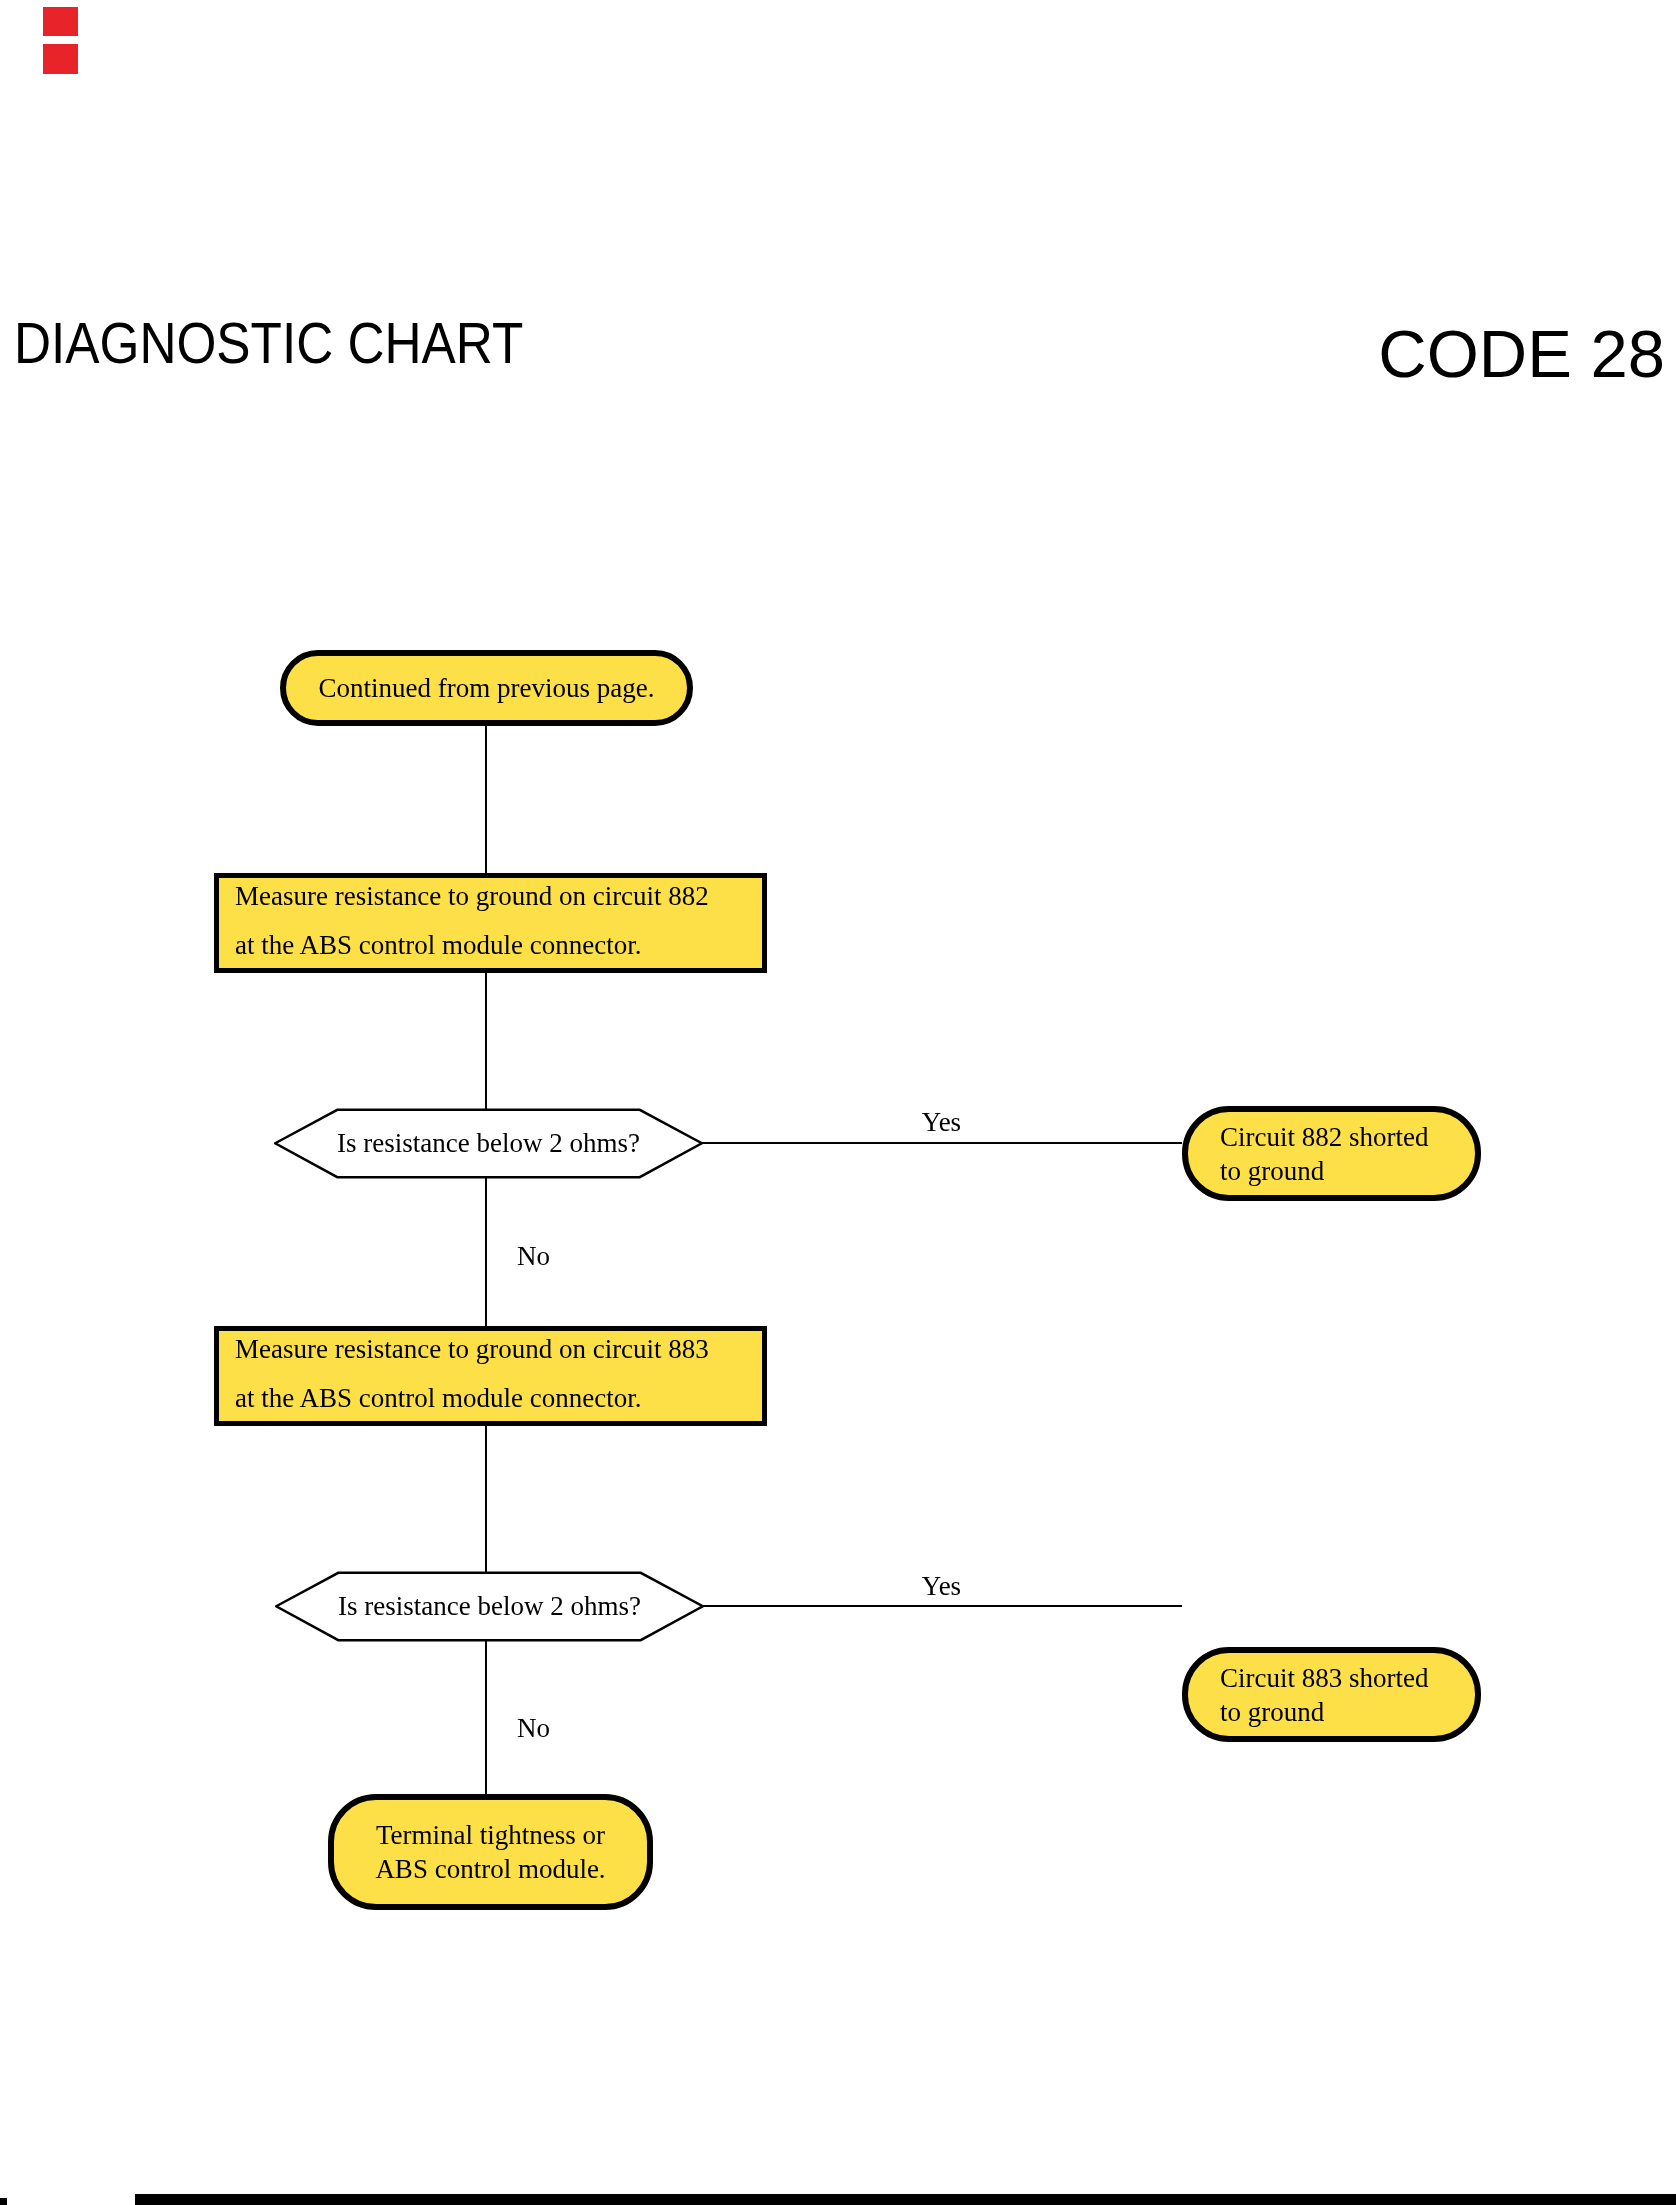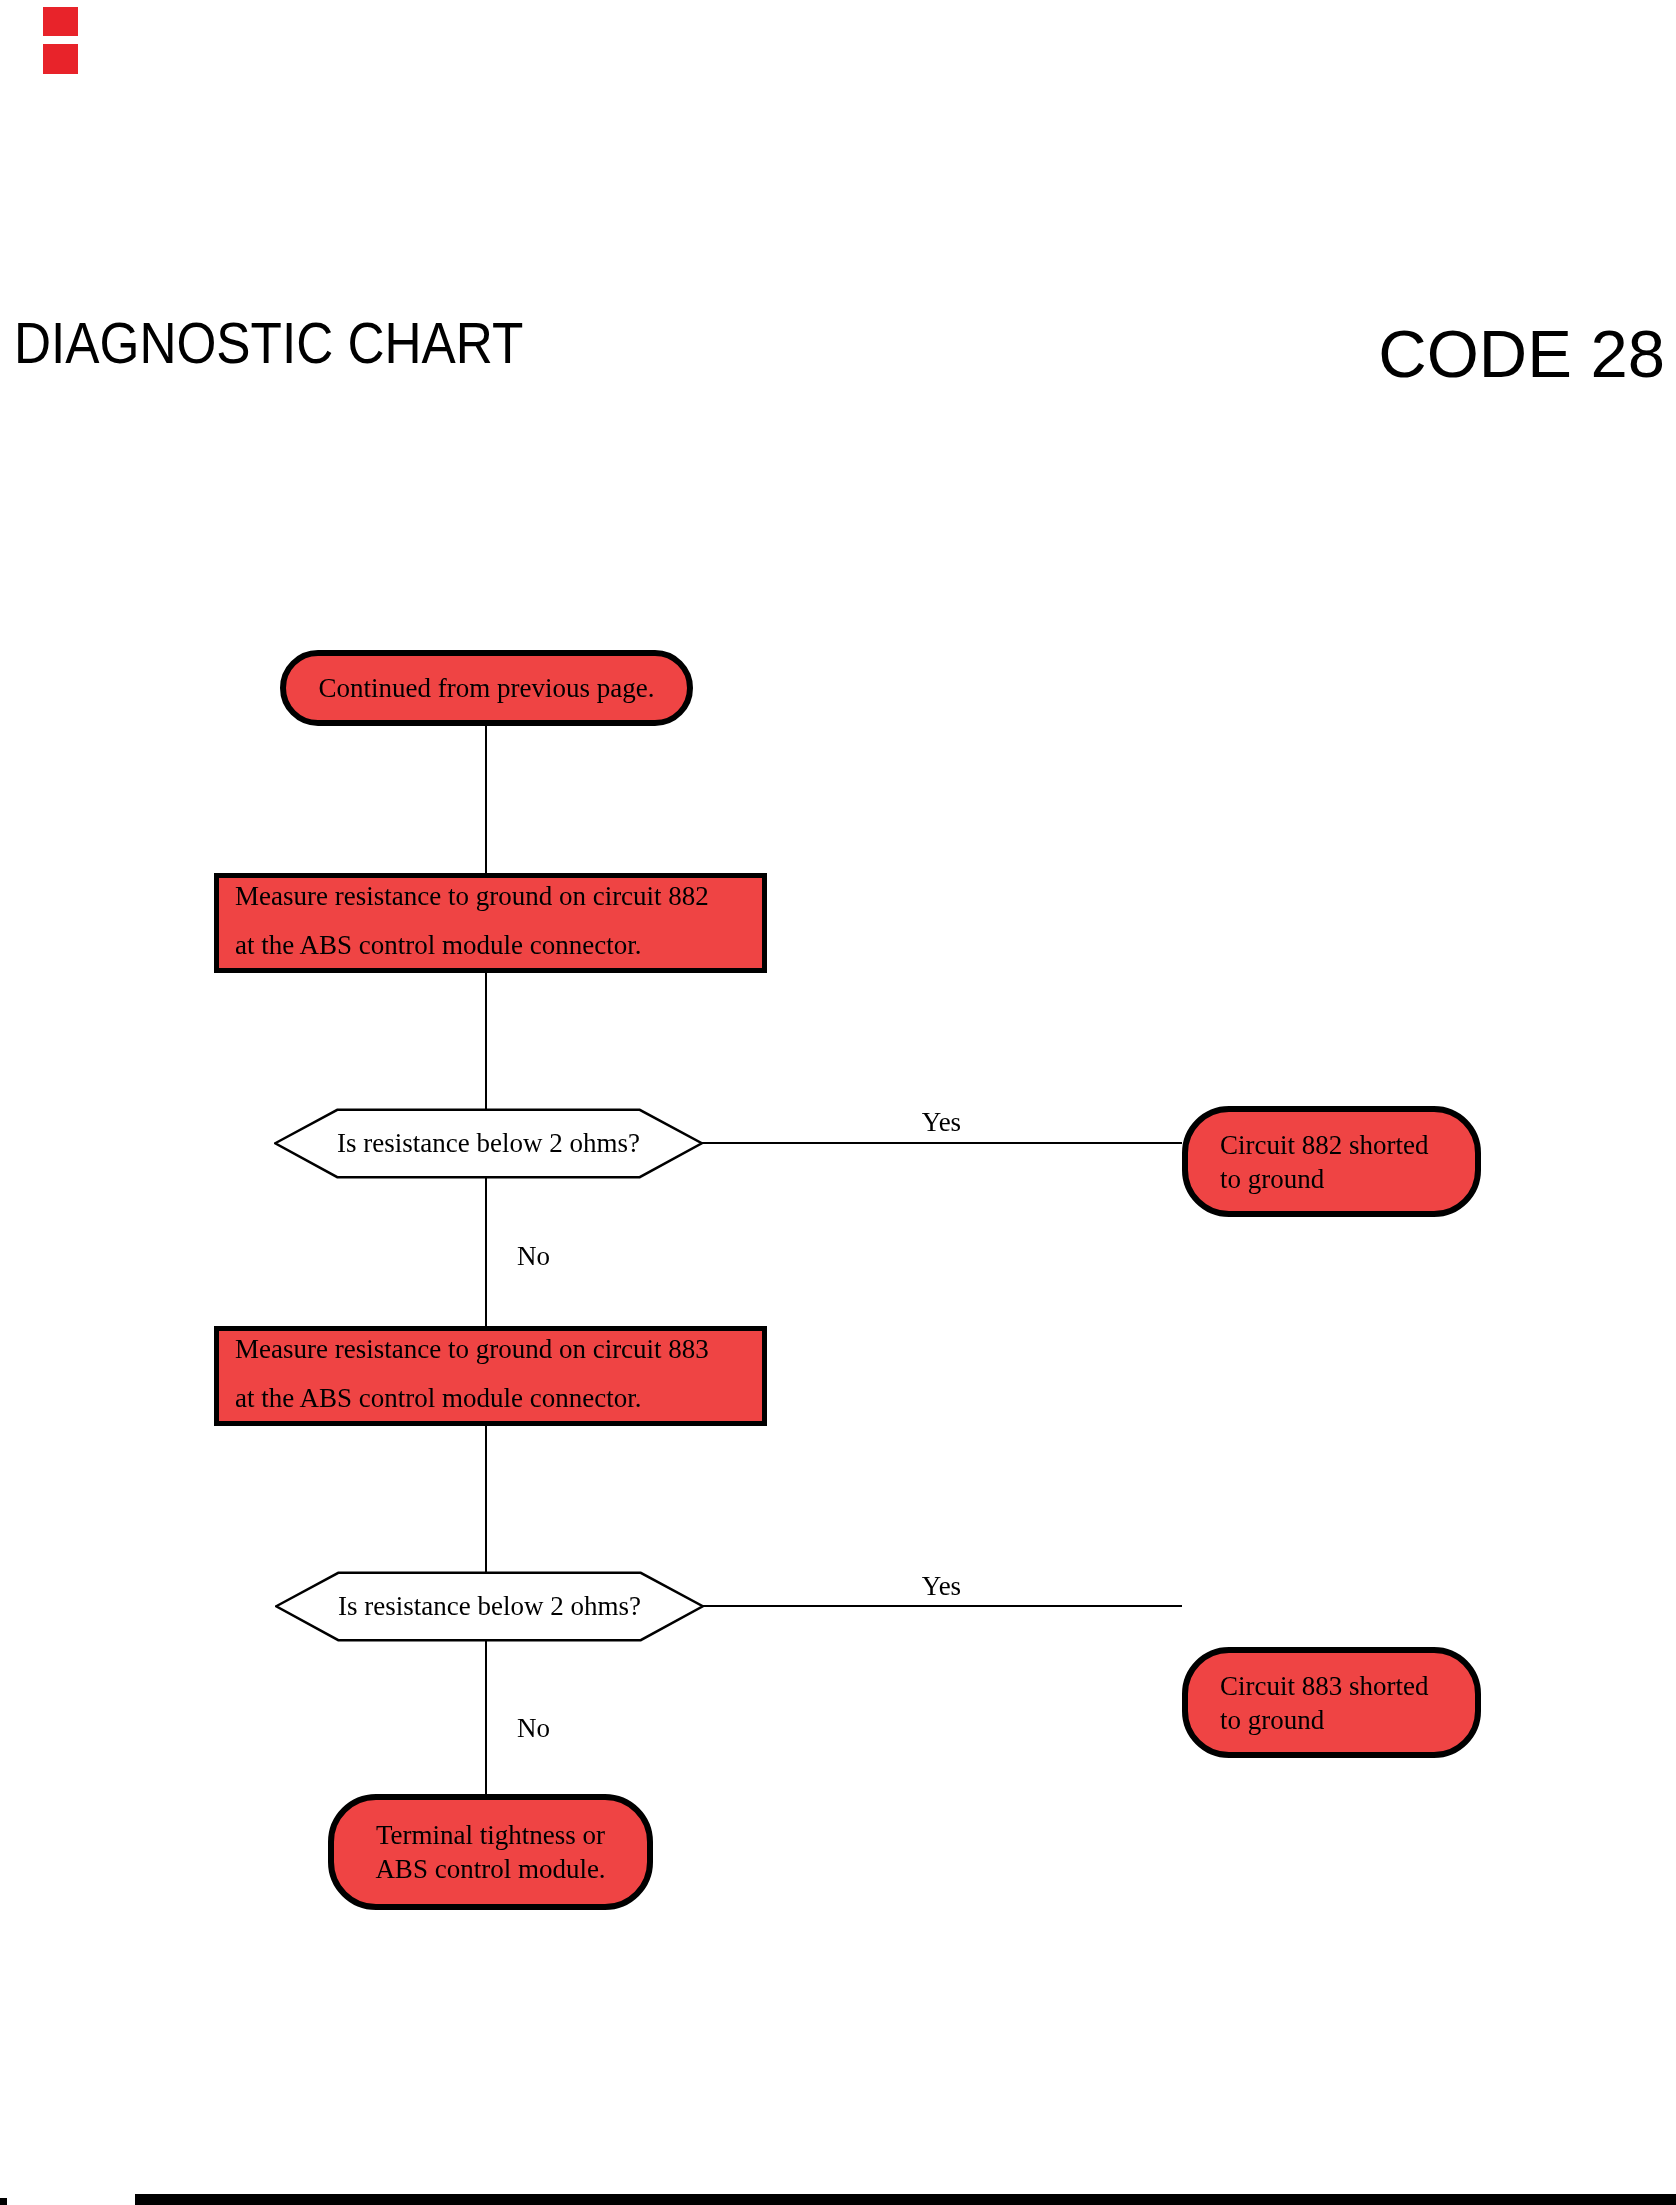--- a/index.html
+++ b/index.html
@@ -26,31 +26,31 @@
   .bottom-speck{position:absolute;left:0;top:2198px;width:7.3px;height:7.3px;background:#000;}
   
   .vline,.hline{position:absolute;background:#000;z-index:1;}
   .vline{width:2.4px;}
   .hline{height:2.4px;}
   .spine{left:485px;top:726px;height:1068px;}
   .yes1{left:702px;top:1142px;width:480px;}
   .yes2{left:702px;top:1605px;width:480px;}
   
   .node{
-    position:absolute;z-index:2;background:#ef4444;box-sizing:border-box;
+    position:absolute;z-index:2;background:#fde047;box-sizing:border-box;
     display:flex;flex-direction:column;justify-content:center;
     font-size:27px;line-height:34px;
   }
   .stadium{border:6px solid #000;}
   .rect{border:5.5px solid #000;}
   .start-node{left:280px;top:650px;width:413px;height:76px;border-radius:38px;align-items:center;text-align:center;}
   .step-box{left:214px;width:553px;height:100px;padding-left:16px;padding-bottom:6px;gap:15px;}
   .step1{top:873px;}
   .step2{top:1326px;}
-  .result-node{left:1182px;width:299px;height:111px;border-radius:47px;padding-left:32px;}
+  .result-node{left:1182px;width:299px;height:95px;border-radius:47px;padding-left:32px;}
   .result1{top:1106px;}
   .result2{top:1647px;}
   .end-node{left:328px;top:1794px;width:325px;height:116px;border-radius:48px;align-items:center;text-align:center;}
   .node .line{display:block;}
   
   .hex-wrap{position:absolute;z-index:2;width:429px;height:71px;}
   .hex1{left:274px;top:1108px;}
   .hex2{left:275px;top:1571px;}
   .hex-wrap svg{position:absolute;left:0;top:0;width:100%;height:100%;}
   .hex-label{

